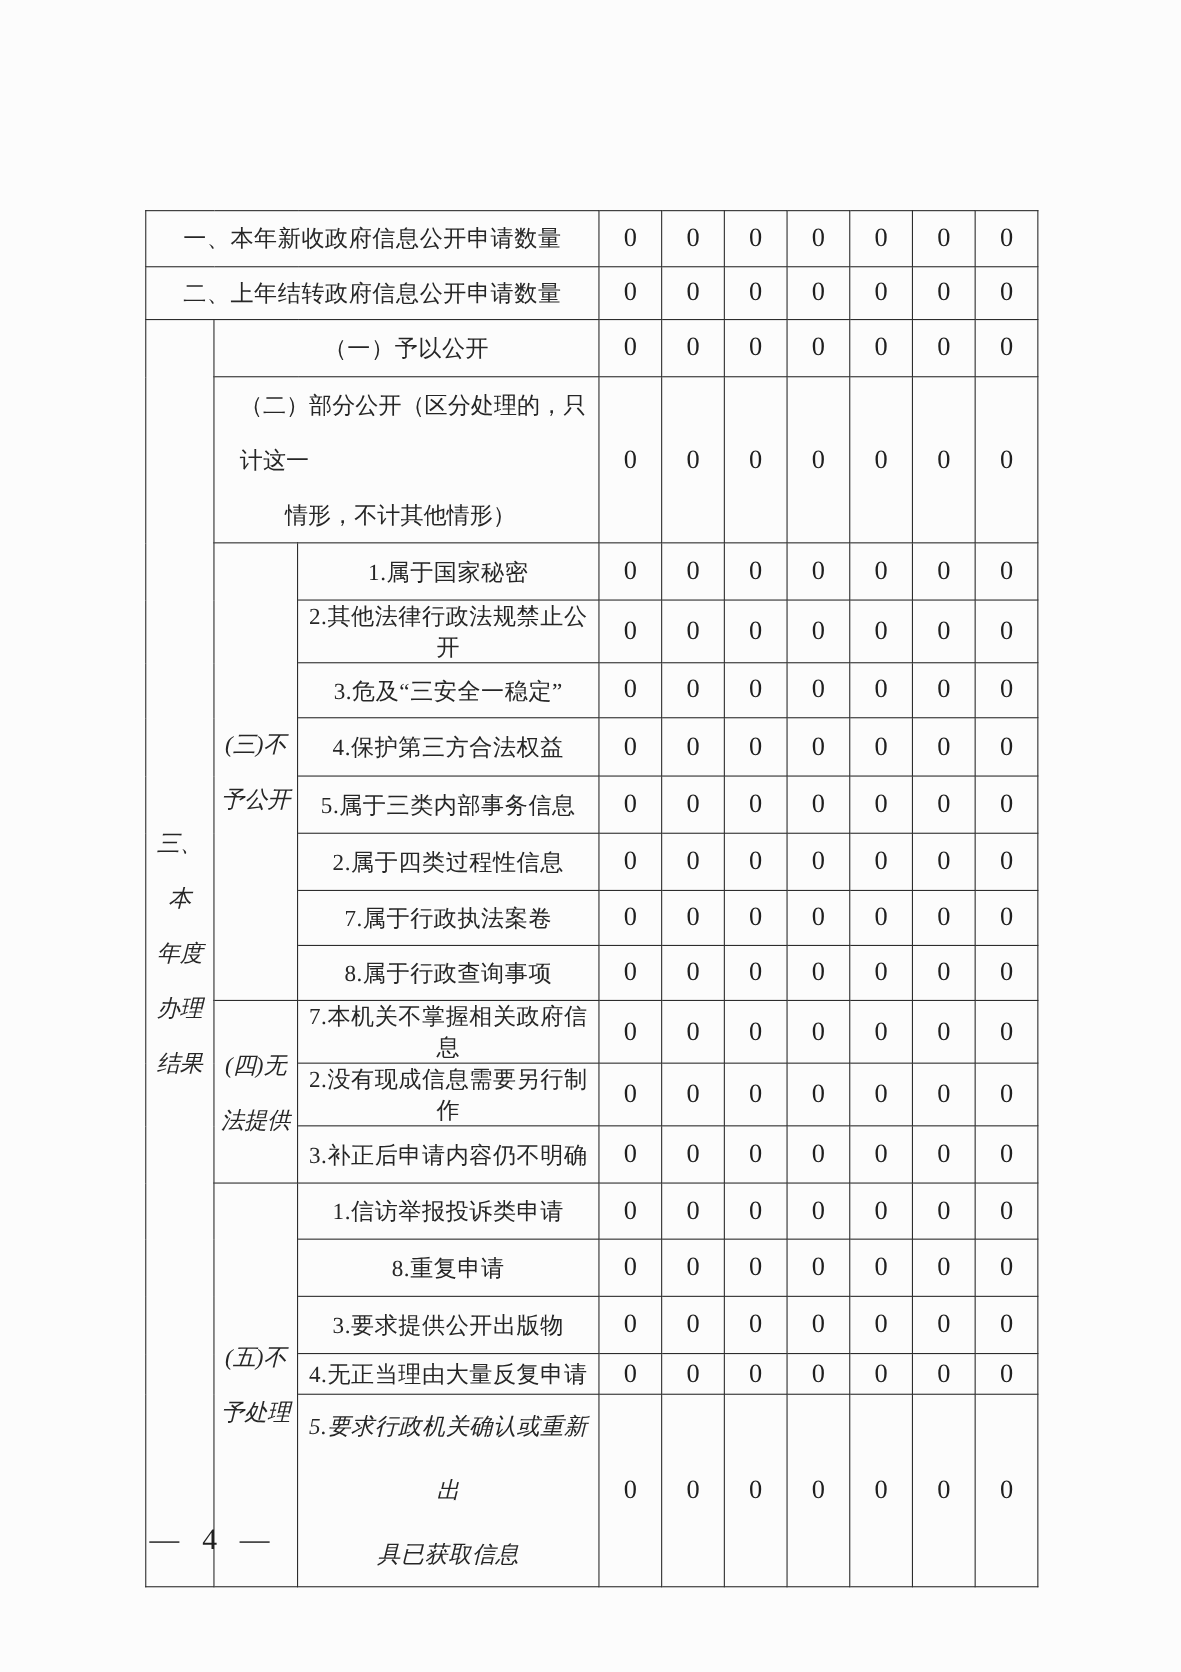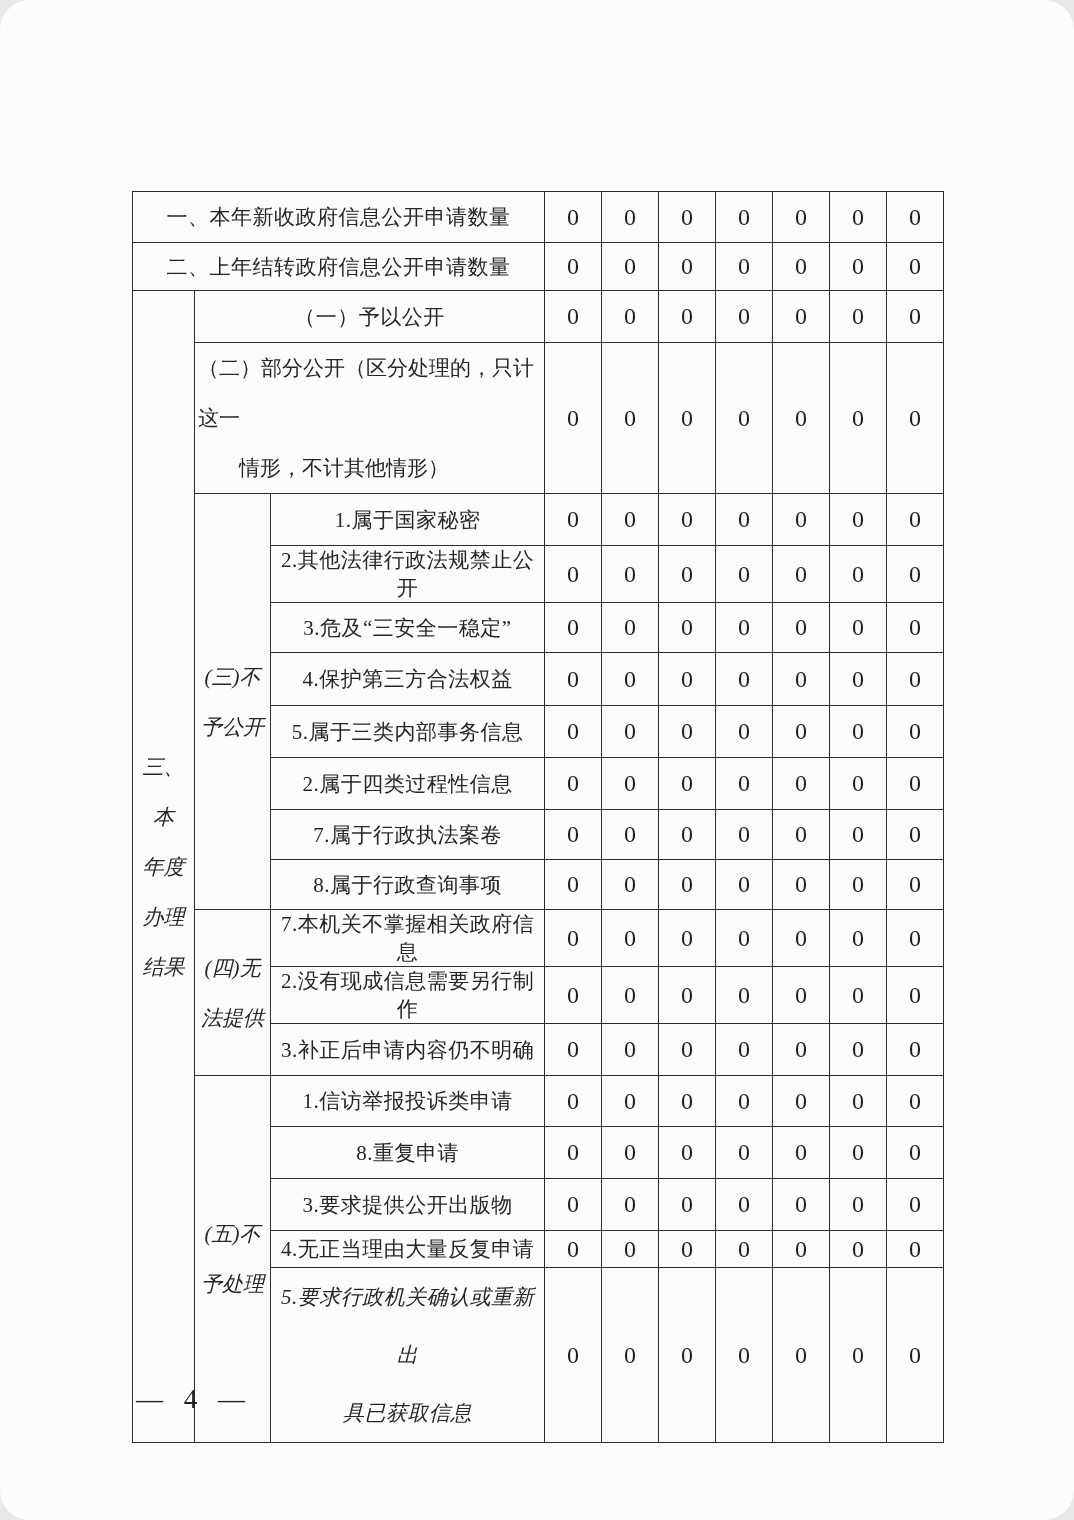--- a/index.html
+++ b/index.html
@@ -5,21 +5,20 @@
   html,body{margin:0;padding:0;}
   body{background:#e8e8e8;}
   .page{
     position:relative;
     width:1074px;height:1520px;
     margin:0 auto;
     background:#fcfcfc;
     font-family:"Liberation Serif","DejaVu Serif",serif;
     color:#262626;
     overflow:hidden;
-    border-radius:30px;
   }
   table.report{
     position:absolute;left:132px;top:191px;
     width:811px;
     border-collapse:collapse;
     table-layout:fixed;
   }
   .report td{
     border:1px solid #2d2d2d;
     text-align:center;
@@ -27,21 +26,21 @@
     font-size:21px;
     padding:0;
     overflow:hidden;
   }
   .report td.v{
     font-size:24px;
     color:#1f1f1f;
   }
   .report td.lbl{letter-spacing:0.5px;}
   .stack span{display:block;line-height:50px;font-style:italic;}
-  td.partial{text-align:left;padding-left:3px;}
+  td.partial{text-align:left;padding-left:23px;}
   td.partial span{display:block;line-height:50px;}
   td.partial span.l2{margin-left:41px;}
   td.twoline span{display:block;line-height:58px;font-style:italic;}
   .footer-num{
     position:absolute;left:136px;top:1384px;
     font-size:27px;
     letter-spacing:7px;
     color:#1f1f1f;
     font-family:"Liberation Serif","DejaVu Serif",serif;
   }

